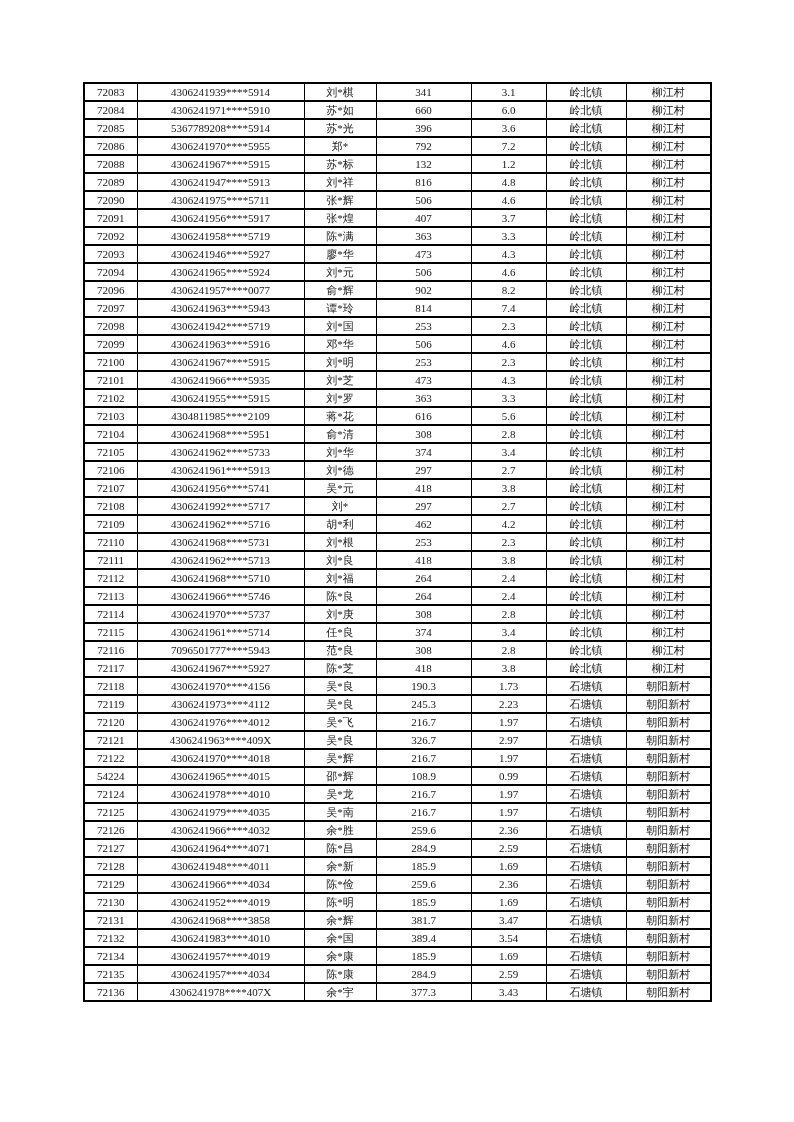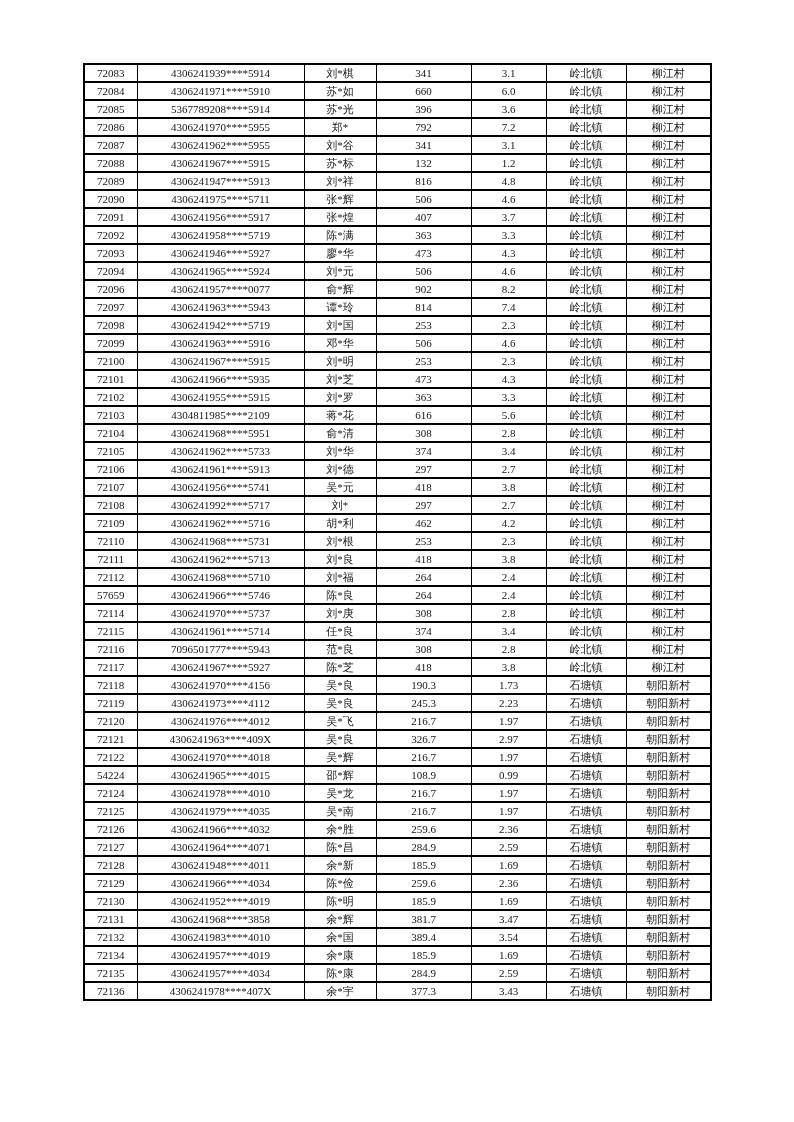--- a/index.html
+++ b/index.html
@@ -11,21 +11,21 @@
   .page {
     position: relative;
     width: 794px;
     height: 1122px;
     background: #ffffff;
     overflow: hidden;
   }
   table.data-table {
     position: absolute;
     left: 83px;
-    top: 63px;
+    top: 82px;
     width: 627px;
     border-collapse: collapse;
     table-layout: fixed;
     border: 2px solid #000000;
   }
   table.data-table td {
     border-left: 1px solid #000000;
     border-right: 1px solid #000000;
     border-top: 2px solid #000000;
     border-bottom: 2px solid #000000;
@@ -92,29 +92,20 @@
         <tr>
           <td>72086</td>
           <td>4306241970****5955</td>
           <td>郑*</td>
           <td>792</td>
           <td>7.2</td>
           <td>岭北镇</td>
           <td>柳江村</td>
         </tr>
         <tr>
-          <td>72087</td>
-          <td>4306241962****5955</td>
-          <td>刘*谷</td>
-          <td>341</td>
-          <td>3.1</td>
-          <td>岭北镇</td>
-          <td>柳江村</td>
-        </tr>
-        <tr>
           <td>72088</td>
           <td>4306241967****5915</td>
           <td>苏*标</td>
           <td>132</td>
           <td>1.2</td>
           <td>岭北镇</td>
           <td>柳江村</td>
         </tr>
         <tr>
           <td>72089</td>
@@ -317,21 +308,21 @@
         <tr>
           <td>72112</td>
           <td>4306241968****5710</td>
           <td>刘*福</td>
           <td>264</td>
           <td>2.4</td>
           <td>岭北镇</td>
           <td>柳江村</td>
         </tr>
         <tr>
-          <td>57659</td>
+          <td>72113</td>
           <td>4306241966****5746</td>
           <td>陈*良</td>
           <td>264</td>
           <td>2.4</td>
           <td>岭北镇</td>
           <td>柳江村</td>
         </tr>
         <tr>
           <td>72114</td>
           <td>4306241970****5737</td>

